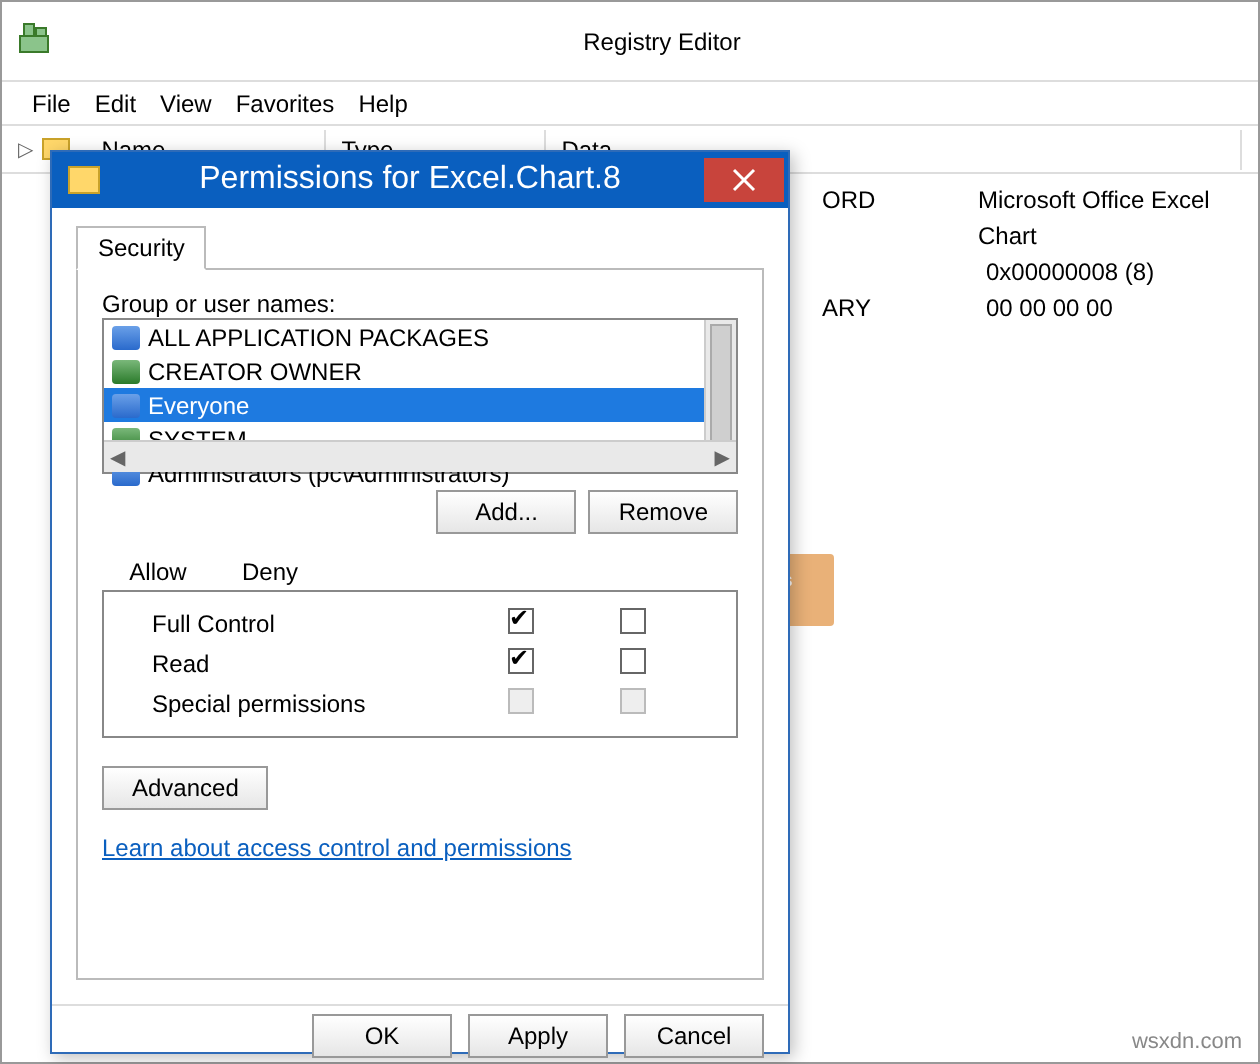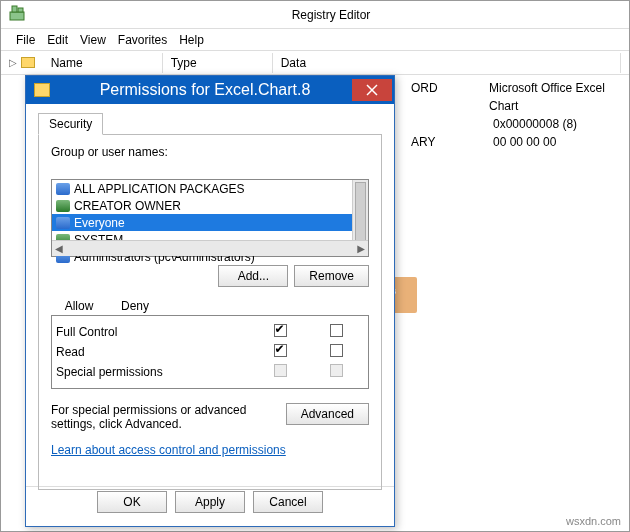--- a/index.html
+++ b/index.html
@@ -1,18 +1,18 @@
 <!DOCTYPE html>
 <html><head>
   <meta charset="utf-8">
   <style>
     * { box-sizing: border-box; font-family: "Segoe UI", Tahoma, sans-serif; }
     body { margin: 0; width: 630px; height: 532px; background: #fff; overflow: hidden; font-size: 12px; }
     .main-window { width: 630px; height: 532px; border: 1px solid #999; background: #fff; position: relative; }
-    .titlebar { height: 28px; background: #fff; display: flex; align-items: center; border-bottom: 1px solid #ddd; }
+    .titlebar { height: 40px; background: #fff; display: flex; align-items: center; border-bottom: 1px solid #ddd; }
     .titlebar .app-icon { margin:0 8px; color:#3a7a2a; }
     .titlebar .title { flex: 1; text-align: center; font-size: 12px; }
     .menubar { height: 22px; display: flex; align-items: center; gap: 12px; padding: 0 15px; font-size: 12px; border-bottom: 1px solid #ddd; }
     .menubar span { cursor: default; }
     .toolbar-row { height: 24px; display: flex; align-items: center; padding: 2px 8px; border-bottom: 1px solid #ddd; font-size: 12px; gap:4px;}
     .toolbar-row .tree-item { background:#cde8ff; padding:1px 4px; border:1px solid #7eb4ea;}
     .columns { display: flex; height: 22px; border-bottom: 1px solid #ddd; font-size:12px; }
     .columns .col { padding: 3px 8px; border-right: 1px solid #ddd; }
     .col-name { width: 233px; } .col-type { width: 110px; } .col-data { flex:1; }
     .data-area { position: relative; display:flex; }
@@ -27,44 +27,44 @@
 
     
     .dialog { position: absolute; left: 24px; top: 74px; width: 370px; height: 452px; background: #fff; border: 1px solid #2e6bb8; box-shadow: 2px 2px 8px rgba(0,0,0,.25); z-index:10;}
     .dlg-title { height: 28px; background: #0a5fbf; color: #fff; display: flex; align-items: center; font-size: 16px; }
     .dlg-title .folder { width:16px;height:14px;background:#ffd76a;border:1px solid #c9a22a;margin:0 8px;}
     .dlg-title .t { flex:1; text-align:center; }
     .dlg-title .close { width:40px; height:22px; background:#c8443c; color:#fff; display:flex;align-items:center;justify-content:center;font-size:14px; margin-right:2px;}
     .dlg-body { padding: 8px 12px 8px 12px; position:relative; height: calc(100% - 68px);}
     .tab { display:inline-block; border:1px solid #bbb; border-bottom:1px solid #fff; padding:3px 10px; font-size:12px; position:relative; top:1px; background:#fff;}
     .tab-panel { border:1px solid #bbb; padding:10px 12px 12px 12px; height: calc(100% - 10px);}
-    .lbl { font-size:12px; margin-bottom:20px;}
+    .lbl { font-size:12px; margin-bottom:0;}
     .listbox { border:1px solid #888; height:78px; position:relative; background:#fff;}
     .listbox .item { display:flex; align-items:center; gap:4px; padding:1px 4px; font-size:12px; height:17px;}
     .listbox .item.sel { background:#1e7ae0; color:#fff; }
     .ui-icon{width:14px;height:12px;display:inline-block;}
     .ui-icon.users{background:linear-gradient(#6aa0e8,#2a6acc);border-radius:2px;}
     .ui-icon.user{background:linear-gradient(#7ab87a,#2a7a2a);border-radius:2px;}
     .scroll-v{position:absolute;right:0;top:0;bottom:16px;width:16px;background:#e9e9e9;border-left:1px solid #ccc;}
     .scroll-v .thumb{position:absolute;left:2px;right:2px;top:2px;height:60px;background:#cfcfcf;border:1px solid #aaa;}
     .scroll-h{position:absolute;left:0;right:0;bottom:0;height:16px;background:#e9e9e9;border-top:1px solid #ccc;display:flex;justify-content:space-between;align-items:center;font-size:10px;color:#666;padding:0 3px;}
     .btn { border:1px solid #999; background:linear-gradient(#fff,#e6e6e6); padding:3px 14px; font-size:12px; cursor:default; min-width:70px; text-align:center; }
     .btn-row { display:flex; justify-content:flex-end; gap:6px; margin-top:8px;}
     .perm-head { display:flex; font-size:12px; margin-top:12px;}
     .perm-head .pn{flex:1;} .perm-head .pc{width:56px;text-align:center;}
-    .perm-box { border:1px solid #888; padding:6px 4px; margin-top:2px;}
+    .perm-box { border:1px solid #888; padding:6px 24px; margin-top:2px;}
     .perm-row { display:flex; align-items:center; font-size:12px; height:20px;}
     .perm-row .pn{flex:1;} .perm-row .pc{width:56px;text-align:center;}
     .chk { width:13px;height:13px;border:1px solid #666;display:inline-block;background:#fff;position:relative;}
     .chk.checked::after{content:"✔";position:absolute;left:0;top:-3px;font-size:12px;}
     .chk.disabled{background:#eee;border-color:#bbb;}
     .adv-row { display:flex; align-items:flex-start; gap:10px; margin-top:14px; font-size:12px;}
     .adv-row .txt{flex:1;}
     .link { color:#0a5fbf; text-decoration:underline; font-size:12px; display:inline-block; margin-top:12px;}
-    .dlg-footer { height:31px; border-top:1px solid #ddd; display:flex; justify-content:center; align-items:center; gap:8px; padding:0 12px;}
+    .dlg-footer { height:31px; border-top:1px solid #ddd; display:flex; justify-content:flex-end; align-items:center; gap:8px; padding:0 12px;margin-top:16px;}
   </style>
 </head>
 <body>
 
 <div class="main-window">
   <div class="titlebar">
     <span class="app-icon">
       <svg width="16" height="16">
           <rect x="1" y="7" width="14" height="8" fill="#8bc48b" stroke="#3a7a2a"></rect>
           <rect x="3" y="1" width="5" height="6" fill="#8bc48b" stroke="#3a7a2a"></rect>
@@ -176,21 +176,20 @@
             <span class="pc"><span class="chk checked"></span></span>
             <span class="pc"><span class="chk"></span></span>
           </div>
           <div class="perm-row">
             <span class="pn">Special permissions</span>
             <span class="pc"><span class="chk disabled"></span></span>
             <span class="pc"><span class="chk disabled"></span></span>
           </div>
         </div>
         <div class="adv-row">
-          <span class="txt">For special permissions or advanced settings, click Advanced.</span>
           <div class="btn">Advanced</div>
         </div>
         <a class="link">Learn about access control and permissions</a>
       </div>
     </div>
     <div class="dlg-footer">
       <div class="btn">OK</div>
       <div class="btn">Apply</div>
       <div class="btn">Cancel</div>
     </div>

